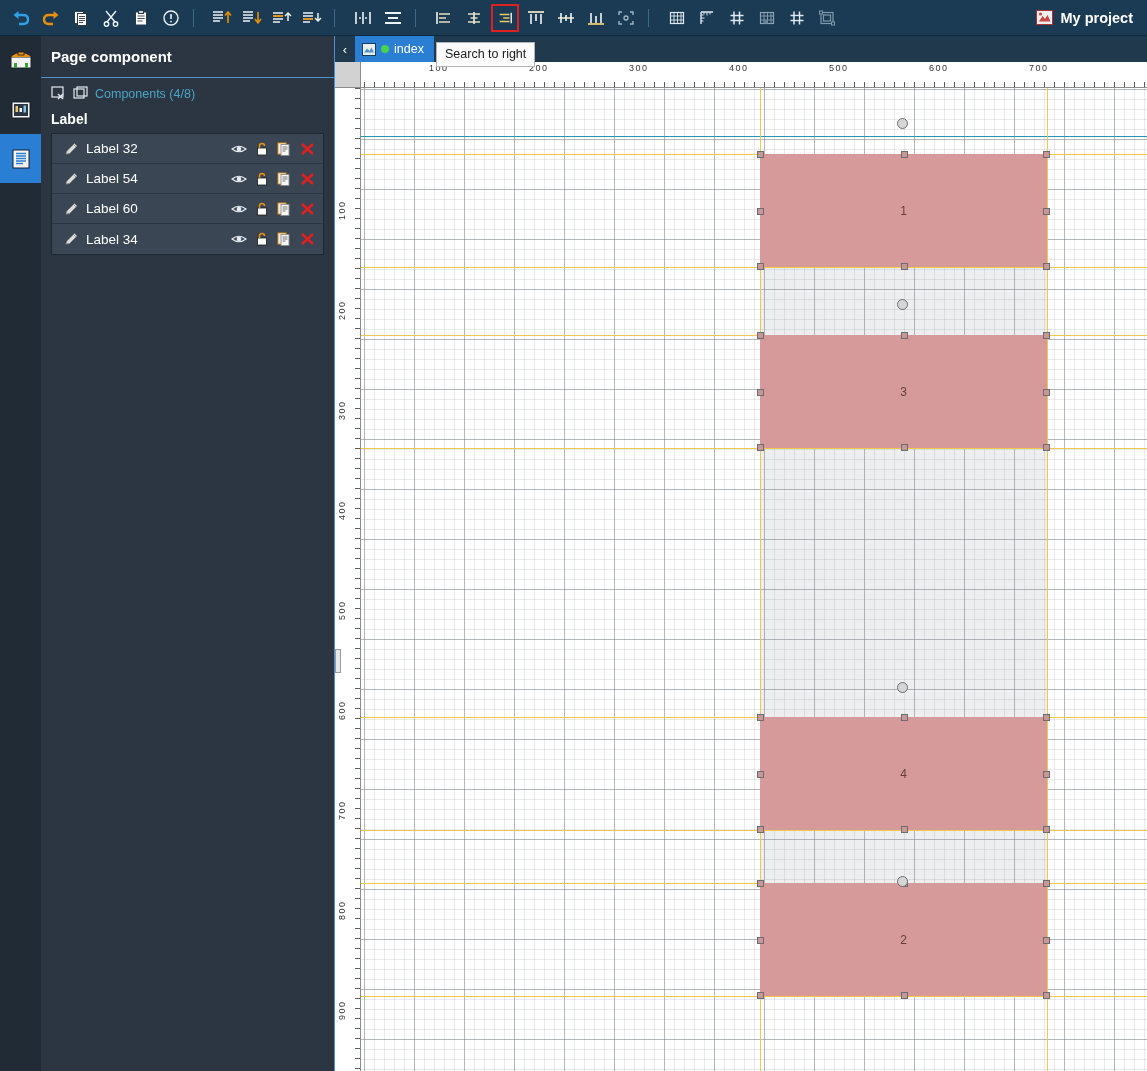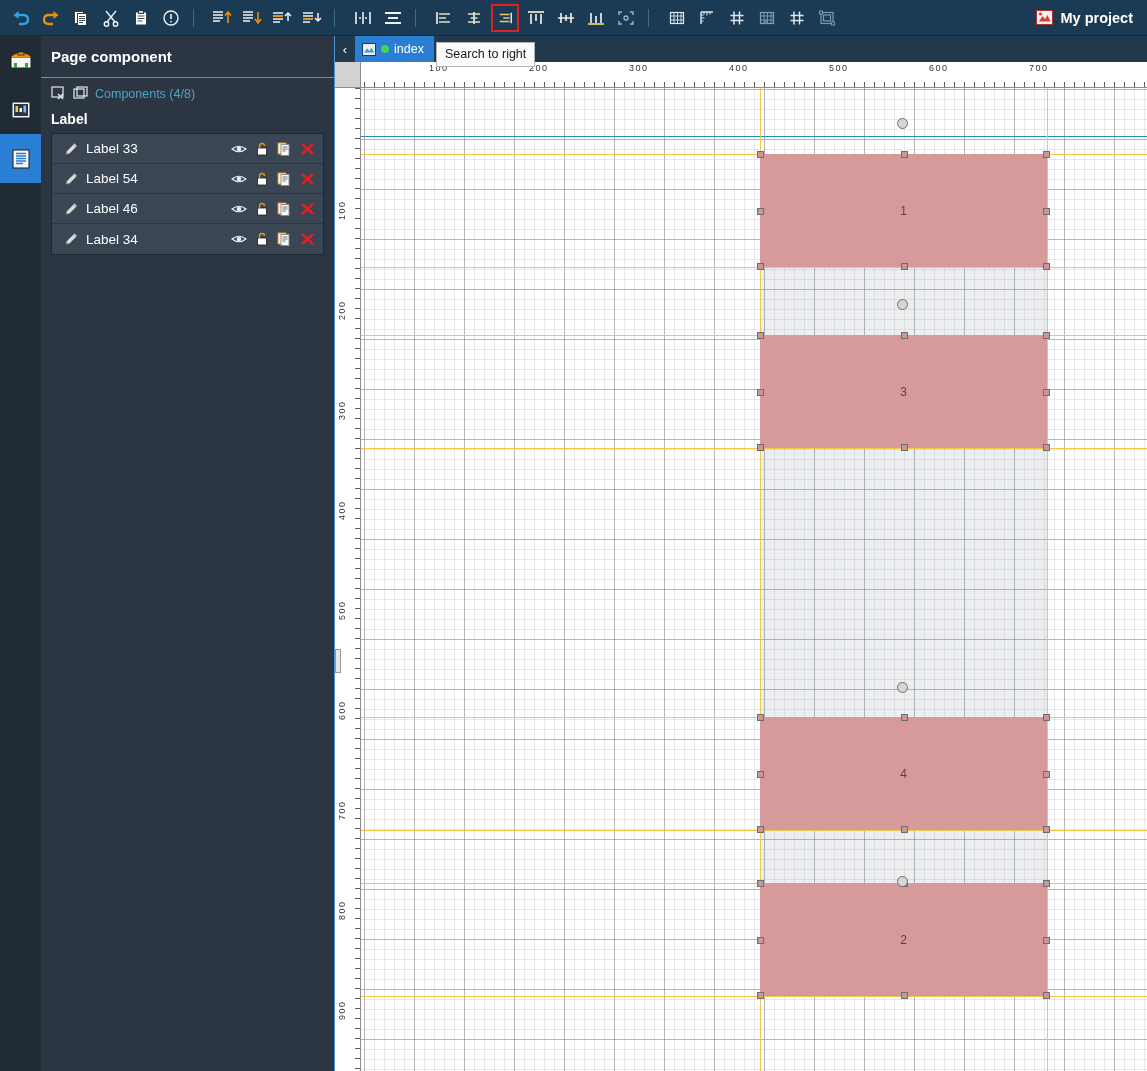--- a/index.html
+++ b/index.html
@@ -448,21 +448,21 @@
 
     <div id="tree">
 
       <div class="tree-row">
         <span>
           <svg width="15" height="14" viewBox="0 0 15 14">
               <path d="M2 12 L3 9 L10.5 1.5 L13 4 L5.5 11.5 Z" fill="#dcdcdc" stroke="#8a8a8a" stroke-width="0.9"></path>
               <path d="M9.5 2.5 L12 5" stroke="#8a8a8a" stroke-width="0.8"></path>
             </svg>
         </span>
-        <span class="tree-label">Label 33</span>
+        <span class="tree-label">Label 32</span>
         <span class="tree-icons">
           <span>
               <svg width="16" height="12" viewBox="0 0 16 12">
                 <path d="M1 6 Q8 0.5 15 6 Q8 11.5 1 6 Z" fill="none" stroke="#e8edf1" stroke-width="1.2"></path>
                 <circle cx="8" cy="6" r="2.3" fill="#e8edf1"></circle>
               </svg>
             </span>
           <span>
               <svg width="12" height="14" viewBox="0 0 12 14">
                 <rect x="1.5" y="6" width="9" height="7" fill="#ffffff" stroke="#1a1a1a" stroke-width="0.8"></rect>
@@ -520,21 +520,21 @@
         </span>
       </div>
 
       <div class="tree-row">
         <span>
           <svg width="15" height="14" viewBox="0 0 15 14">
               <path d="M2 12 L3 9 L10.5 1.5 L13 4 L5.5 11.5 Z" fill="#dcdcdc" stroke="#8a8a8a" stroke-width="0.9"></path>
               <path d="M9.5 2.5 L12 5" stroke="#8a8a8a" stroke-width="0.8"></path>
             </svg>
         </span>
-        <span class="tree-label">Label 46</span>
+        <span class="tree-label">Label 60</span>
         <span class="tree-icons">
           <span>
               <svg width="16" height="12" viewBox="0 0 16 12">
                 <path d="M1 6 Q8 0.5 15 6 Q8 11.5 1 6 Z" fill="none" stroke="#e8edf1" stroke-width="1.2"></path>
                 <circle cx="8" cy="6" r="2.3" fill="#e8edf1"></circle>
               </svg>
             </span>
           <span>
               <svg width="12" height="14" viewBox="0 0 12 14">
                 <rect x="1.5" y="6" width="9" height="7" fill="#ffffff" stroke="#1a1a1a" stroke-width="0.8"></rect>

